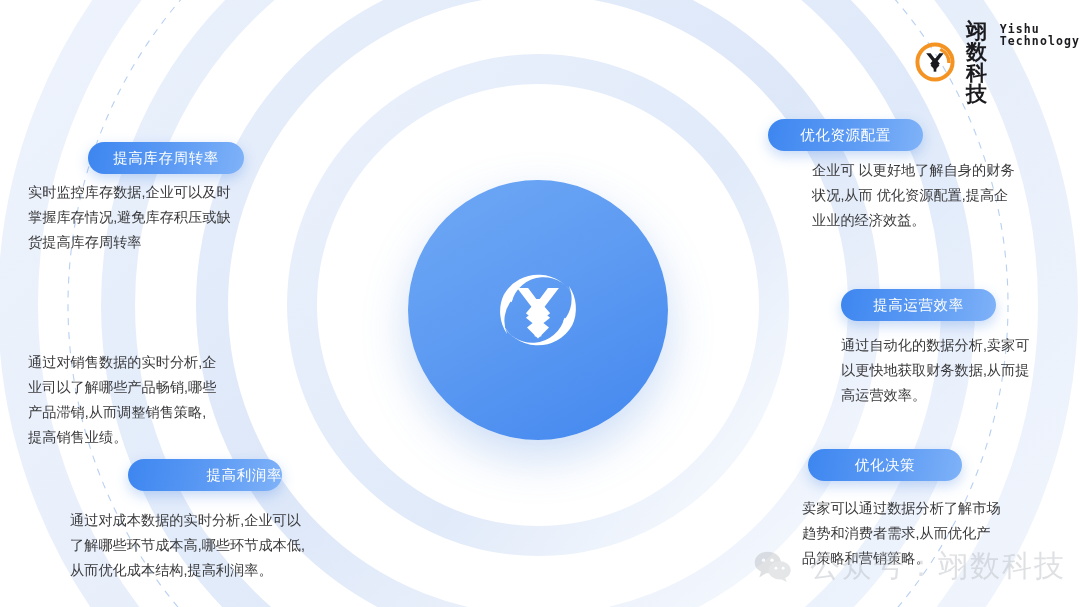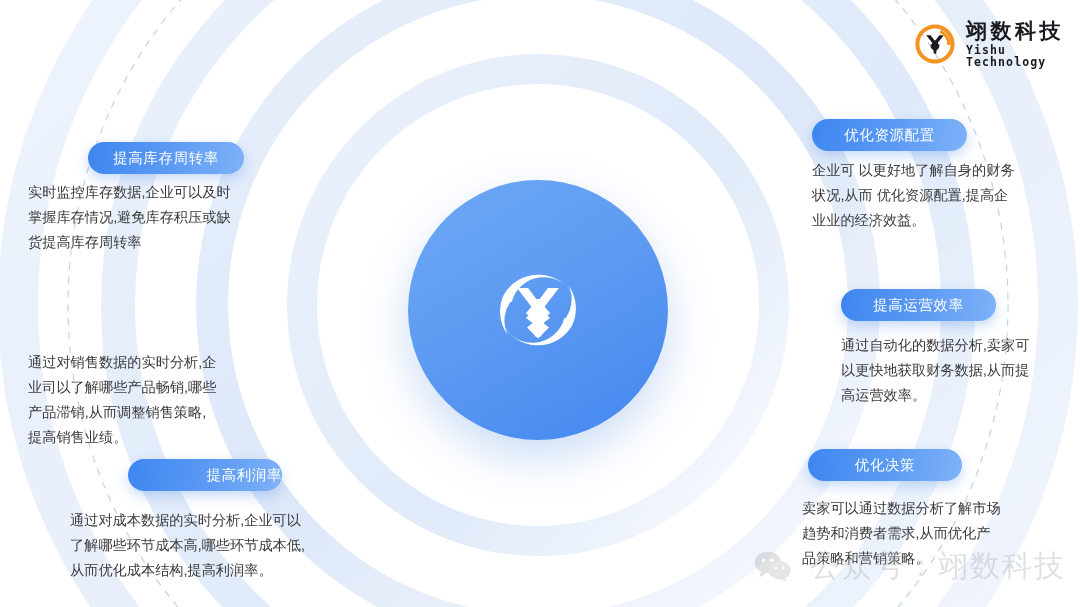--- a/index.html
+++ b/index.html
@@ -72,21 +72,21 @@
   
   .brand {
     position: absolute;
     left: 913px;
     top: 20px;
     display: flex;
     align-items: center;
     gap: 9px;
   }
   .brand-mark { width: 44px; height: 44px; flex: none; }
-  .brand-words { display: flex; flex-direction: column; line-height: 1; }
+  .brand-words { display: flex; flex-direction: row; line-height: 1; }
   .brand-cn {
     font-size: 21px;
     font-weight: bold;
     color: #1b1b1f;
     letter-spacing: 3.5px;
   }
   .brand-en {
     font-size: 11.5px;
     font-weight: bold;
     color: #1b1b1f;
@@ -208,21 +208,21 @@
 产品滞销,从而调整销售策略,
 提高销售业绩。</div>
 
   <div class="pill" style="left:128px; top:459px; width:154px;justify-content:flex-end;">
     <span>提高利润率</span>
   </div>
   <div class="copy" style="left:70px; top:508px; width:250px;">通过对成本数据的实时分析,企业可以
 了解哪些环节成本高,哪些环节成本低,
 从而优化成本结构,提高利润率。</div>
 
-  <div class="pill" style="left:812px; top:119px; width:155px;">
+  <div class="pill" style="left:768px; top:119px; width:155px;">
     <span>优化资源配置</span>
   </div>
   <div class="copy right" style="left:812px; top:158px; width:226px;">企业可 以更好地了解自身的财务
 状况,从而 优化资源配置,提高企
 业业的经济效益。</div>
 
   <div class="pill" style="left:841px; top:289px; width:155px;">
     <span>提高运营效率</span>
   </div>
   <div class="copy right" style="left:841px; top:333px; width:222px;">通过自动化的数据分析,卖家可

